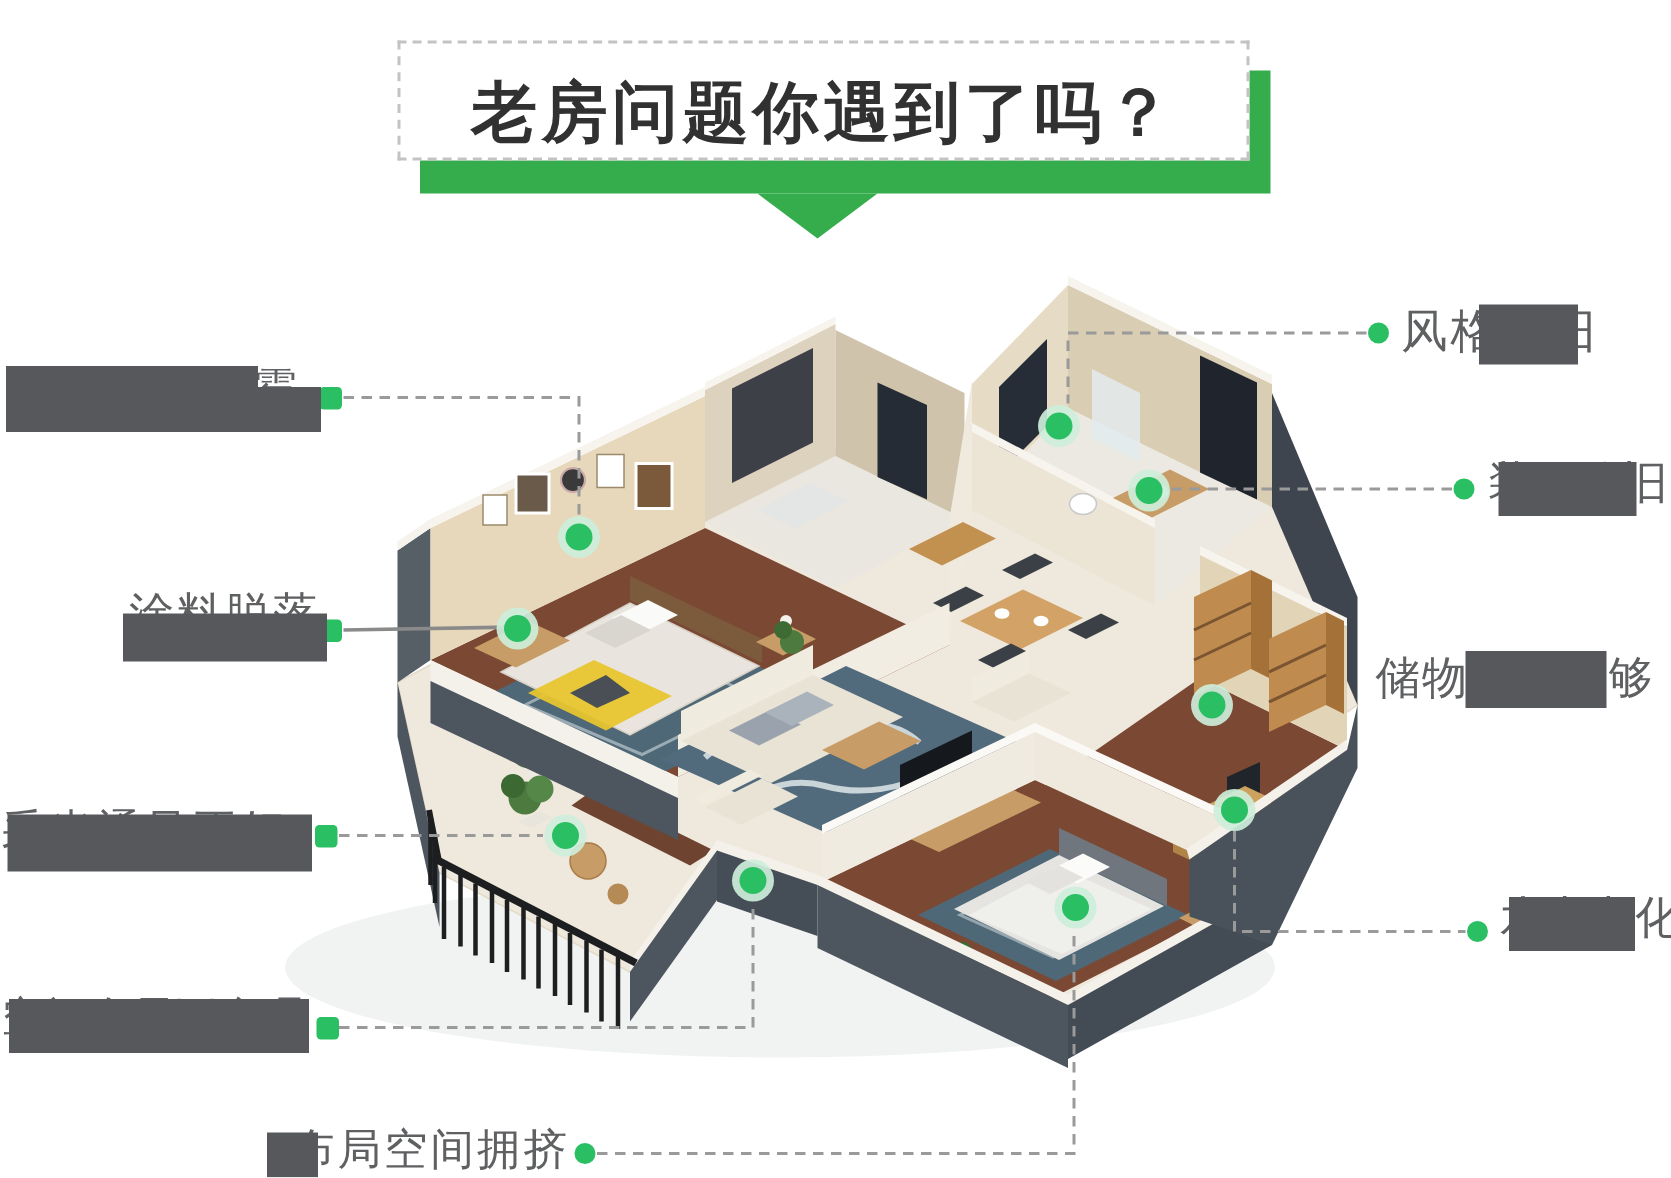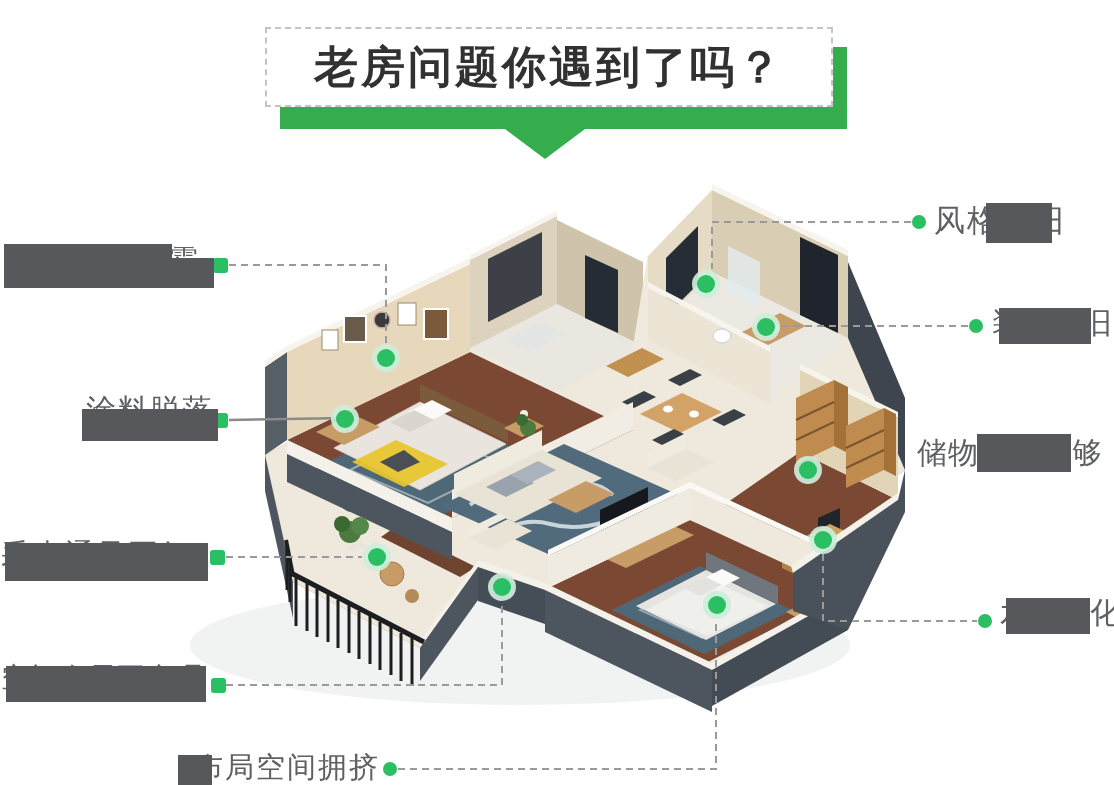--- a/index.html
+++ b/index.html
@@ -4,21 +4,21 @@
 <style>
   html,body{margin:0;padding:0;background:#fff;}
   #stage{position:relative;width:1114px;height:785px;overflow:hidden;background:#fff;
          font-family:"Liberation Sans", sans-serif;}
   
   .ribbon{position:absolute;left:280px;top:47px;width:567px;height:82px;background:#35ad4d;}
   .ribbon-tri{position:absolute;left:505px;top:129px;width:0;height:0;
       border-left:40px solid transparent;border-right:40px solid transparent;
       border-top:30px solid #35ad4d;}
   .title-box{position:absolute;left:265px;top:27px;width:568px;height:80px;background:#fff;
-      border:2px dashed #c3c3c3;box-sizing:border-box;display:flex;align-items:center;justify-content:center;}
+      border:2px dashed #c3c3c3;box-sizing:border-box;display:flex;align-items:flex-end;justify-content:center;}
   .title-text{font-size:44px;font-weight:800;color:#313131;letter-spacing:3px;white-space:nowrap;}
   
   .lbl{position:absolute;color:#5f6062;white-space:nowrap;line-height:1.1;}
   .redact{position:absolute;background:#57585b;}
   
   svg{position:absolute;left:0;top:0;}
 </style>
 </head>
 <body>
 

